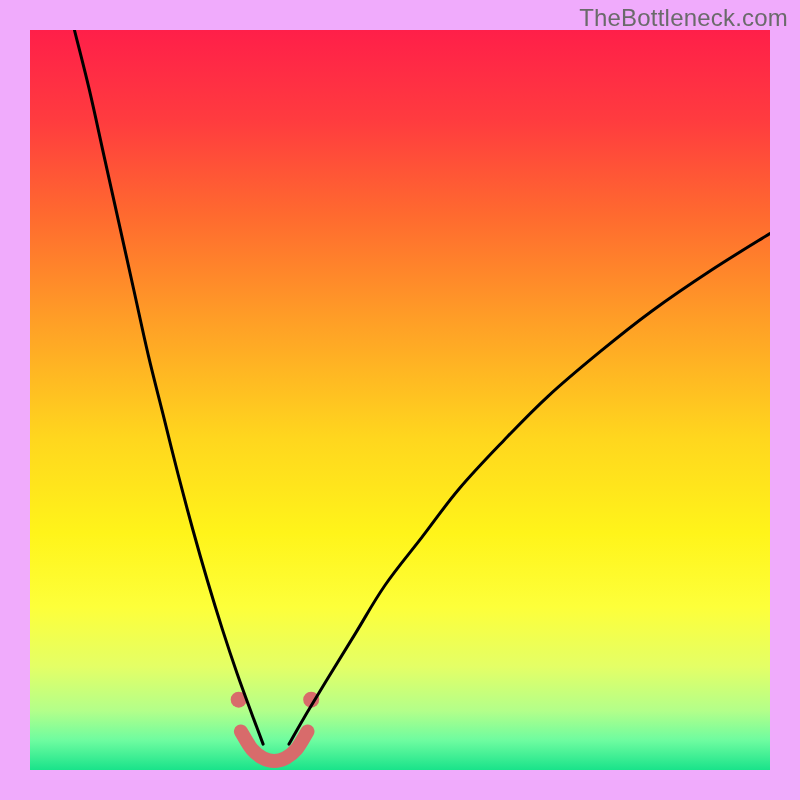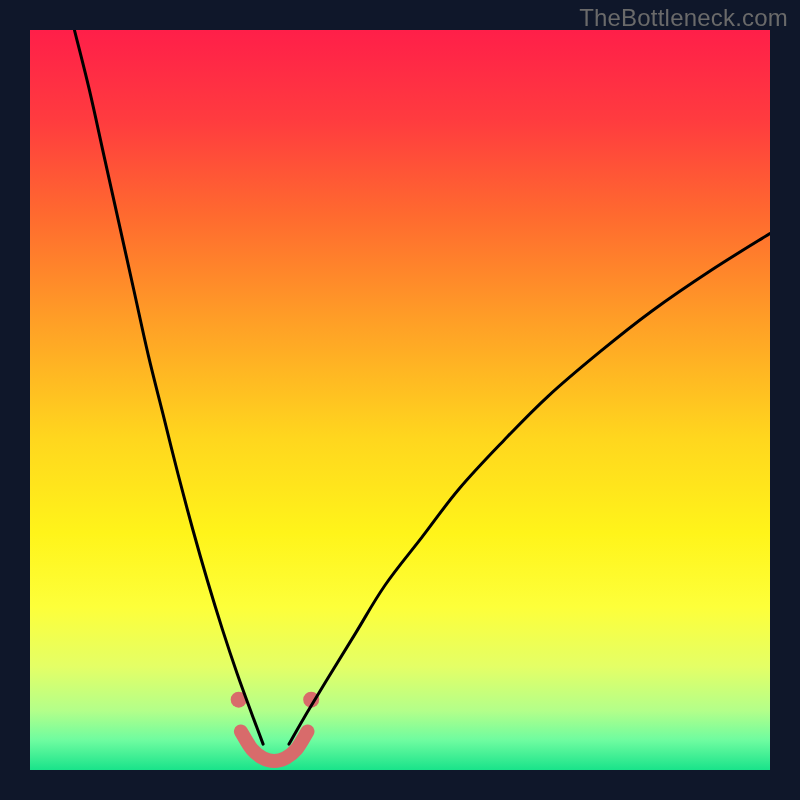--- a/index.html
+++ b/index.html
@@ -10,21 +10,21 @@
     background: #000000;
     overflow: hidden;
     font-family: Arial, Helvetica, sans-serif;
   }
   .frame {
     position: absolute;
     left: 0;
     top: 0;
     width: 800px;
     height: 800px;
-    background: #0f172a;
+    background: #f0abfc;
   }
   .plot-area {
     position: absolute;
     left: 30px;
     top: 30px;
     width: 740px;
     height: 740px;
     overflow: hidden;
   }
   .gradient-bg {

